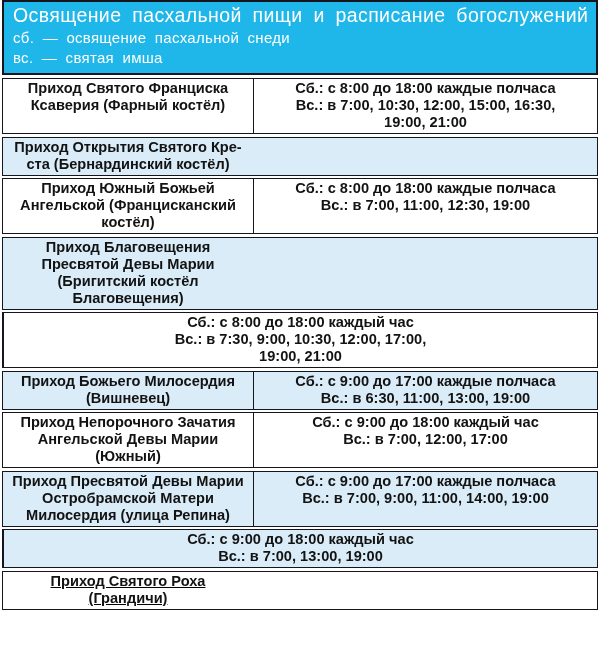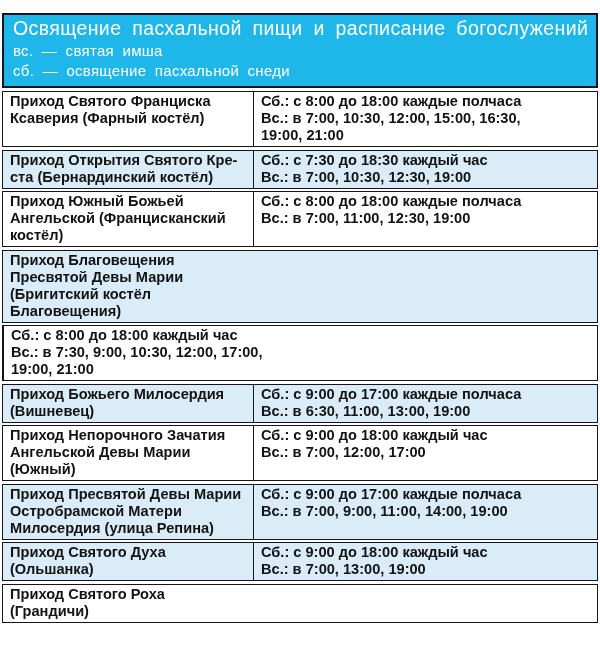--- a/index.html
+++ b/index.html
@@ -6,21 +6,21 @@
     margin: 0;
     padding: 0;
     background: #ffffff;
     width: 600px;
     font-family: "Liberation Sans", "DejaVu Sans", sans-serif;
   }
   .page {
     width: 600px;
     height: 668px;
     box-sizing: border-box;
-    padding: 13px 2px 0 2px;
+    padding: 0 2px 0 2px;
     background: #ffffff;
     overflow: hidden;
   }
   
   .header-box {
     box-sizing: border-box;
     border: 2px solid #15151d;
     background: #1fb6e9;
     color: #ffffff;
     padding: 1px 9px 5px 9px;
@@ -42,66 +42,65 @@
     word-spacing: 4px;
   }
   
   .row {
     display: flex;
     box-sizing: border-box;
     border: 1.5px solid #15151d;
     background: #ffffff;
     margin-bottom: 2.5px;
   }
-  .row:last-child { margin-bottom: 0; }
+  .row:last-child { margin-bottom: 0; text-decoration: underline; }
   .row.alt { background: #daecf8; }
   .cell {
     box-sizing: border-box;
     padding: 1px 7px 2px 7px;
     font-size: 14.6px;
     line-height: 17px;
     font-weight: bold;
     color: #131313;
     white-space: pre-line;
+    text-align: center;
   }
   .cell.parish {
     width: 250px;
     flex: none;
   }
   .cell.schedule {
     flex: 1;
     border-left: 1.5px solid #15151d;
   }
 </style>
 </head>
 <body>
 
 <div class="page">
 
   <div class="header-box">
     <div class="header-title">Освящение пасхальной пищи и расписание богослужений</div>
+    <div class="header-sub">сб. — освящение пасхальной снеди</div>
     <div class="header-sub">вс. — святая имша</div>
-    <div class="header-sub">сб. — освящение пасхальной снеди</div>
   </div>
 
   <div>
 
     <div class="row">
       <div class="cell parish">Приход Святого Франциска
 Ксаверия (Фарный костёл)</div>
       <div class="cell schedule">Сб.: с 8:00 до 18:00 каждые полчаса
 Вс.: в 7:00, 10:30, 12:00, 15:00, 16:30,
 19:00, 21:00</div>
     </div>
 
     <div class="row alt">
       <div class="cell parish">Приход Открытия Святого Кре-
 ста (Бернардинский костёл)</div>
-      <div class="cell schedule">Сб.: с 7:30 до 18:30 каждый час
-Вс.: в 7:00, 10:30, 12:30, 19:00</div>
     </div>
 
     <div class="row">
       <div class="cell parish">Приход Южный Божьей
 Ангельской (Францисканский
 костёл)</div>
       <div class="cell schedule">Сб.: с 8:00 до 18:00 каждые полчаса
 Вс.: в 7:00, 11:00, 12:30, 19:00</div>
     </div>
 
@@ -136,22 +135,20 @@
     <div class="row alt">
       <div class="cell parish">Приход Пресвятой Девы Марии
 Остробрамской Матери
 Милосердия (улица Репина)</div>
       <div class="cell schedule">Сб.: с 9:00 до 17:00 каждые полчаса
 Вс.: в 7:00, 9:00, 11:00, 14:00, 19:00</div>
     </div>
 
 
     <div class="row alt">
-      <div class="cell parish">Приход Святого Духа
-(Ольшанка)</div>
       <div class="cell schedule">Сб.: с 9:00 до 18:00 каждый час
 Вс.: в 7:00, 13:00, 19:00</div>
     </div>
 
     <div class="row">
       <div class="cell parish">Приход Святого Роха
 (Грандичи)</div>
     </div>
 
   </div>

